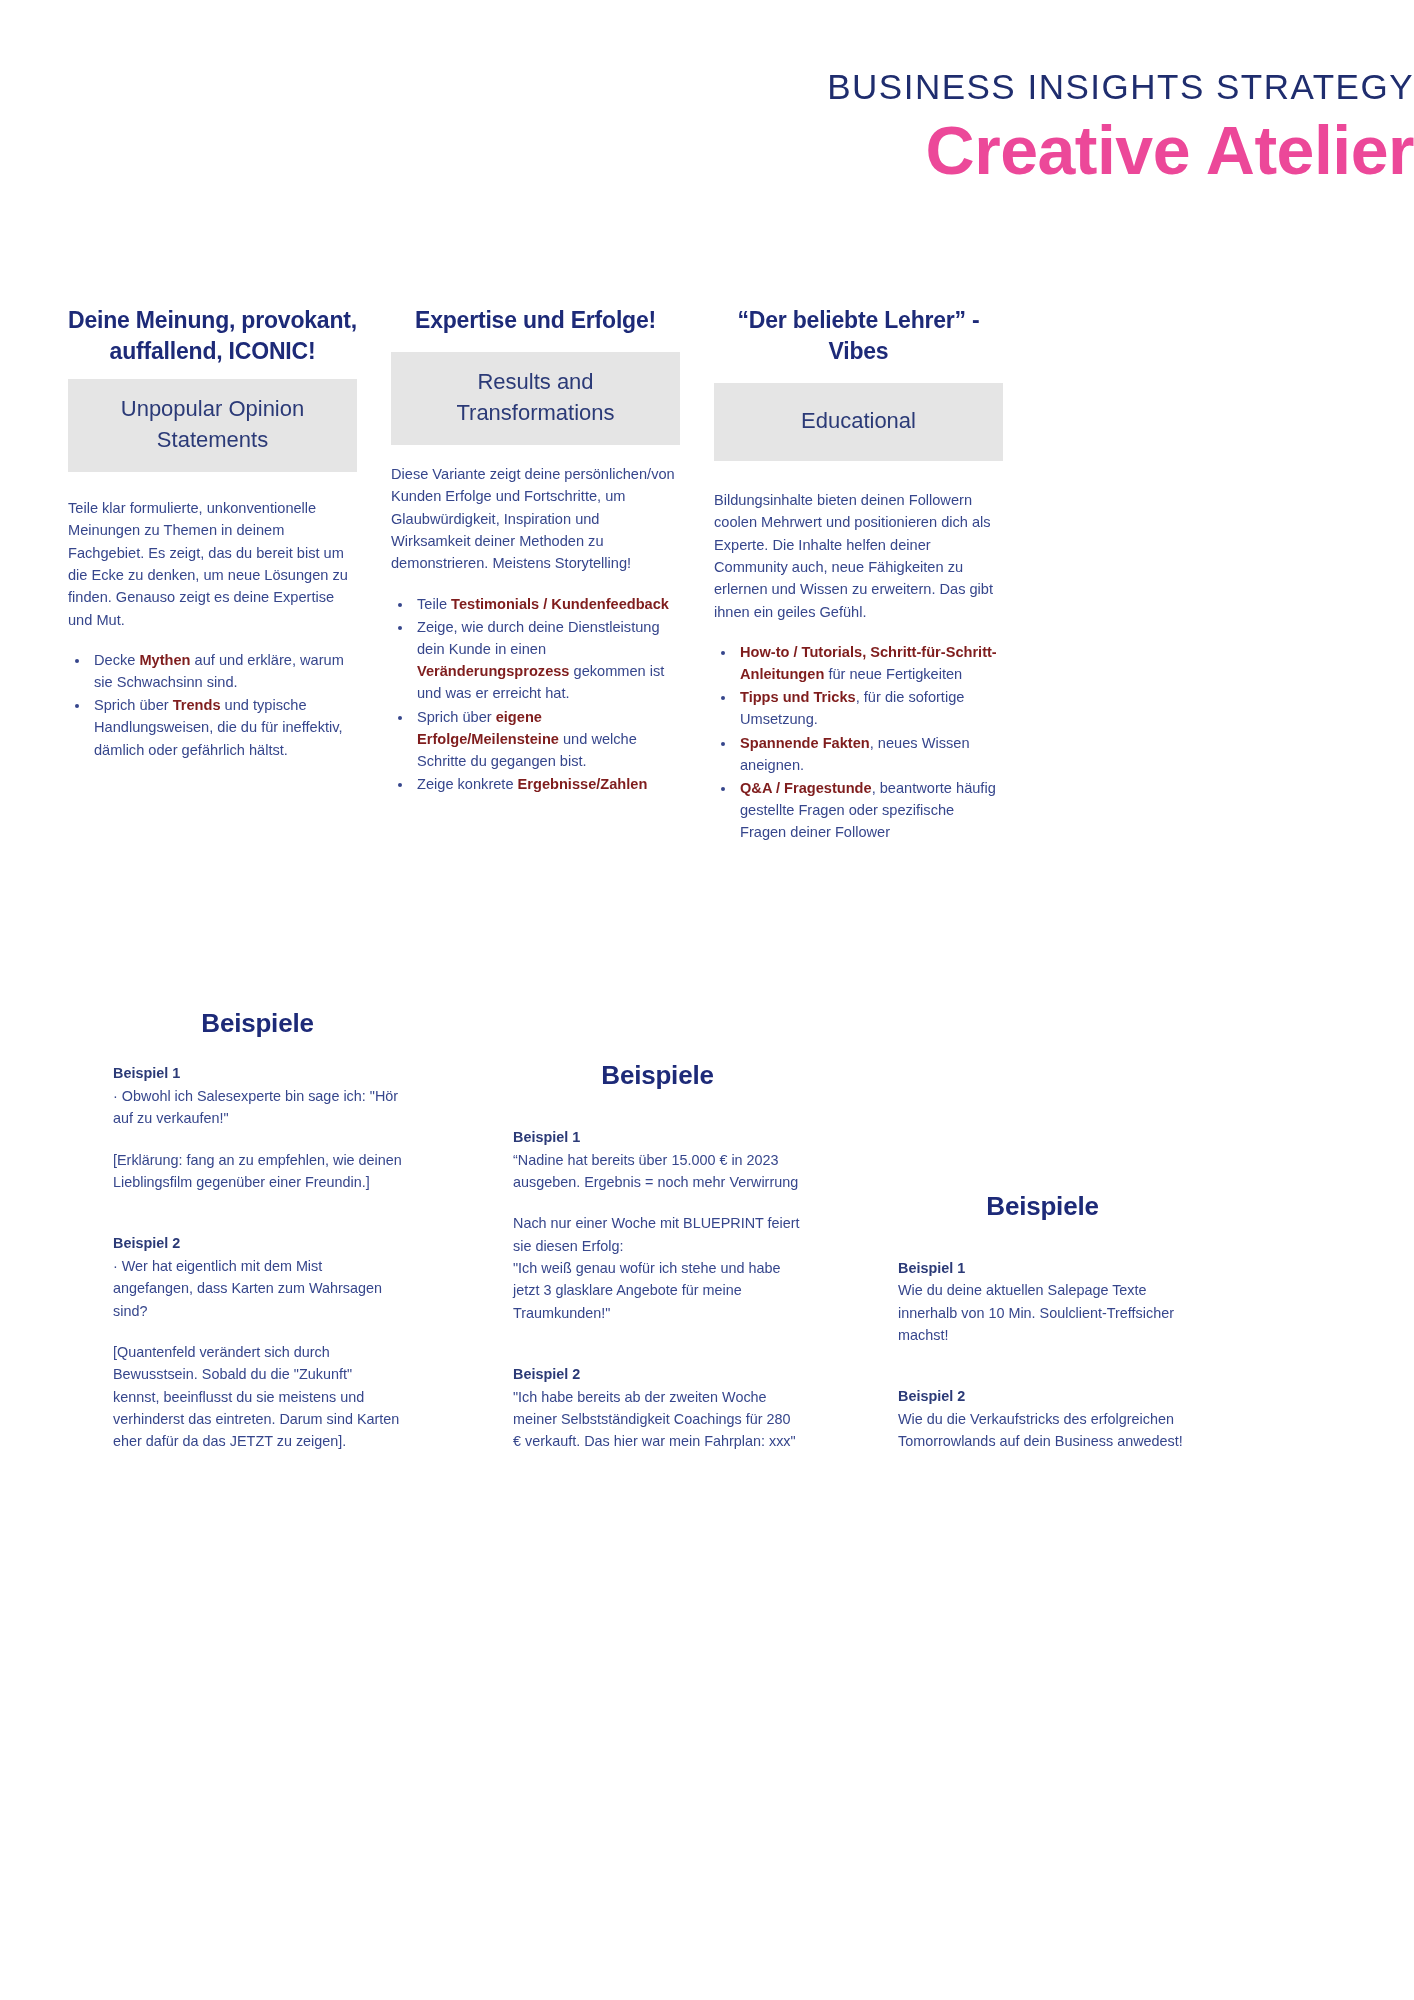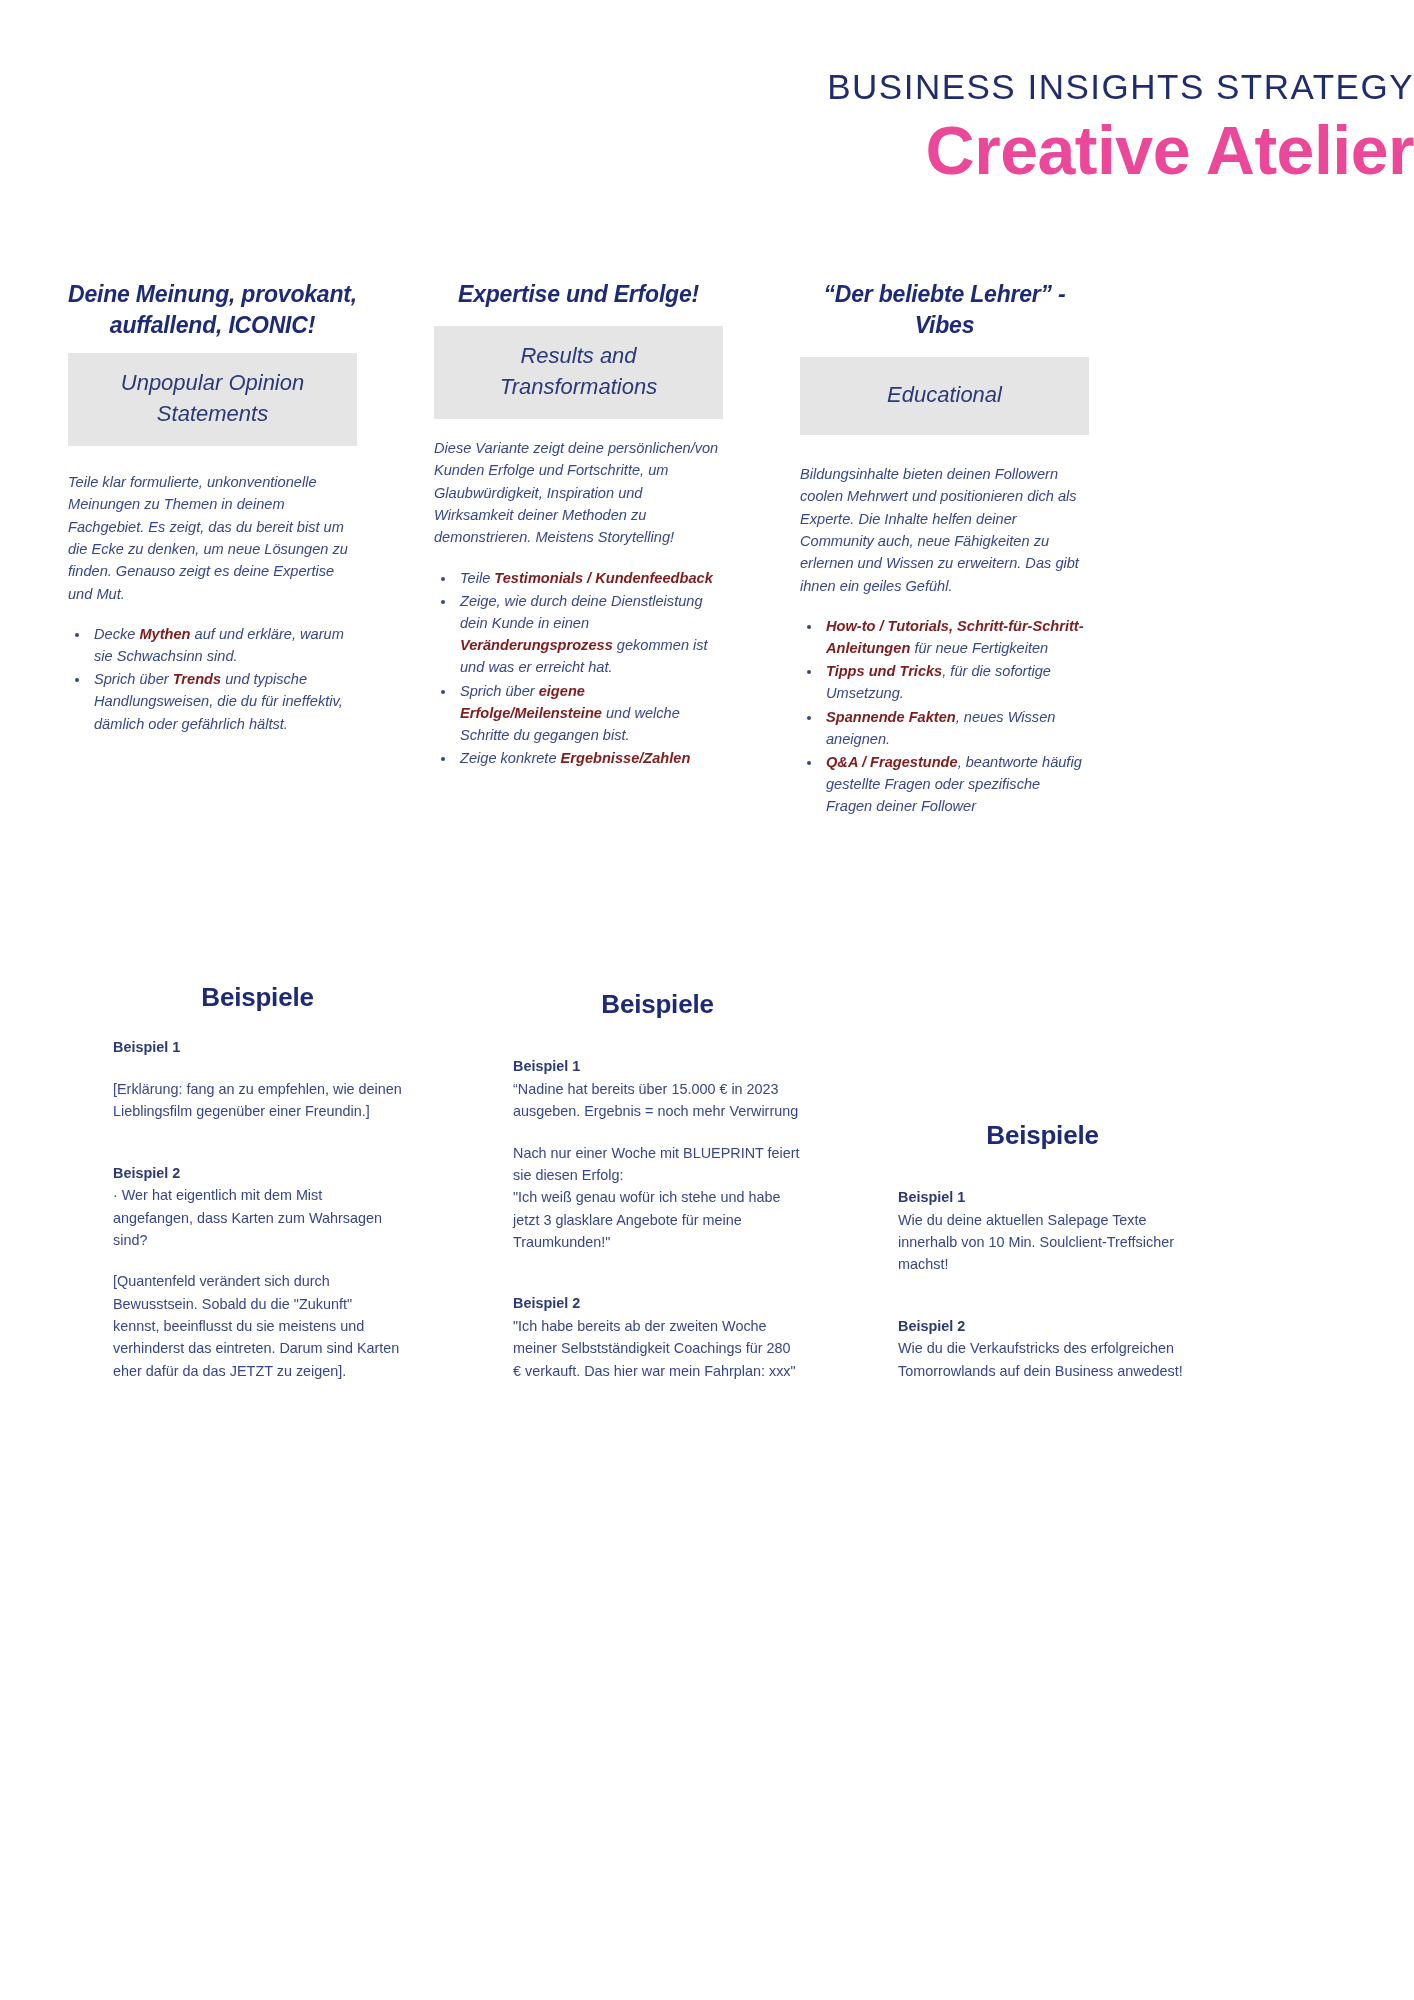--- a/index.html
+++ b/index.html
@@ -33,25 +33,24 @@
     font-weight: 700;
     color: #ec4899;
     letter-spacing: -0.5px;
     margin-top: 6px;
     line-height: 1.1;
   }
 
   
   .cols {
     display: flex;
-    margin-top: 92px;
+    margin-top: 118px;
     padding: 0 70px 0 68px;
-    gap: 77px;
+    gap: 34px;
     align-items: flex-start;
-    font-style: italic;
   }
   .col {
     width: 289px;
     flex: 0 0 289px;
   }
 
   .col-heading {
     text-align: center;
     font-size: 23px;
     font-weight: 700;
@@ -180,20 +179,21 @@
 
 </div>
 
 <div class="examples">
 
   <div class="ex-col c1">
     <div class="ex-title c1">Beispiele</div>
     <div>
         <div class="ex-block">
           <div class="ex-label">Beispiel 1</div>
+          <div class="ex-text">· Obwohl ich Salesexperte bin sage ich: "Hör auf zu verkaufen!"</div>
           <div class="ex-gap"></div>
           <div class="ex-text">[Erklärung: fang an zu empfehlen, wie deinen Lieblingsfilm gegenüber einer Freundin.]</div>
         </div>
         <div class="ex-spacer-2"></div>
         <div class="ex-block">
           <div class="ex-label">Beispiel 2</div>
           <div class="ex-text">· Wer hat eigentlich mit dem Mist angefangen, dass Karten zum Wahrsagen sind?</div>
           <div class="ex-gap"></div>
           <div class="ex-text">[Quantenfeld verändert sich durch Bewusstsein. Sobald du die "Zukunft" kennst, beeinflusst du sie meistens und verhinderst das eintreten. Darum sind Karten eher dafür da das JETZT zu zeigen].</div>
         </div>

